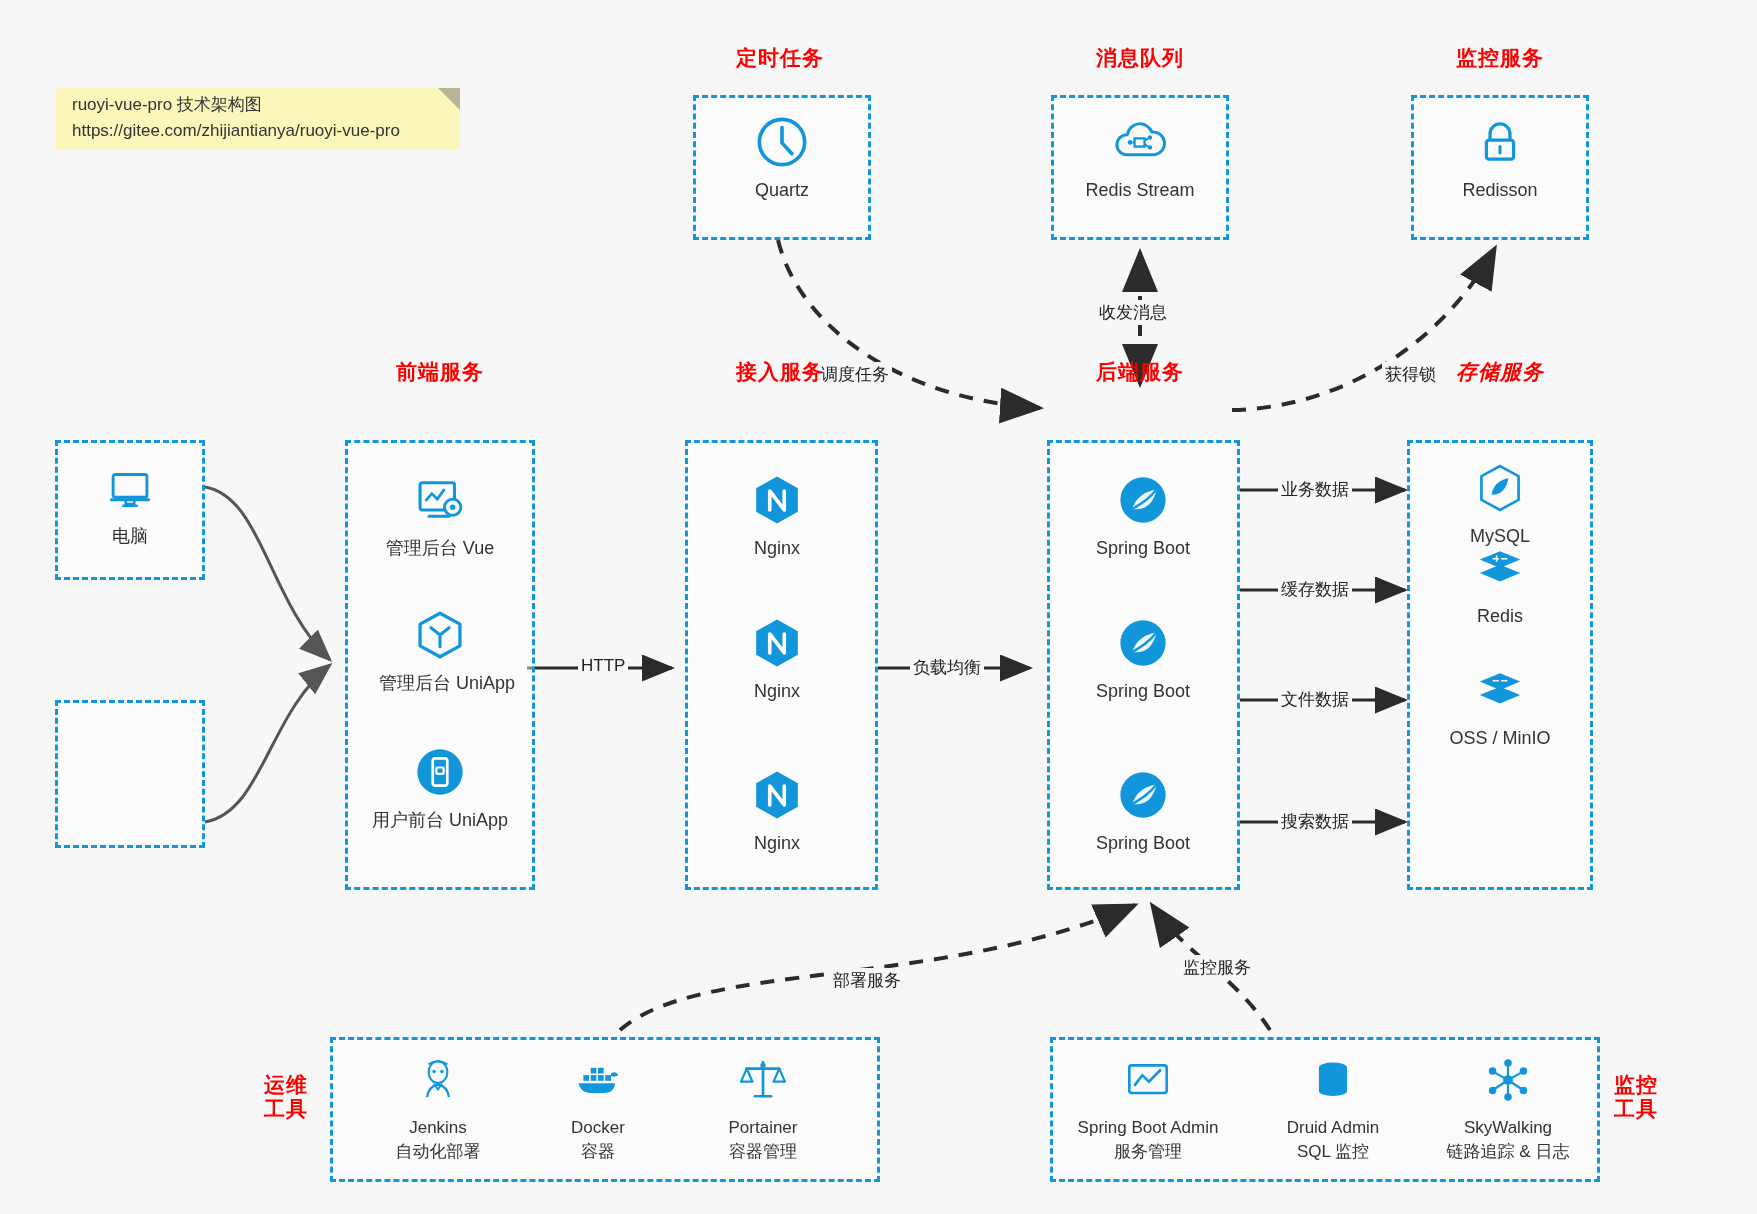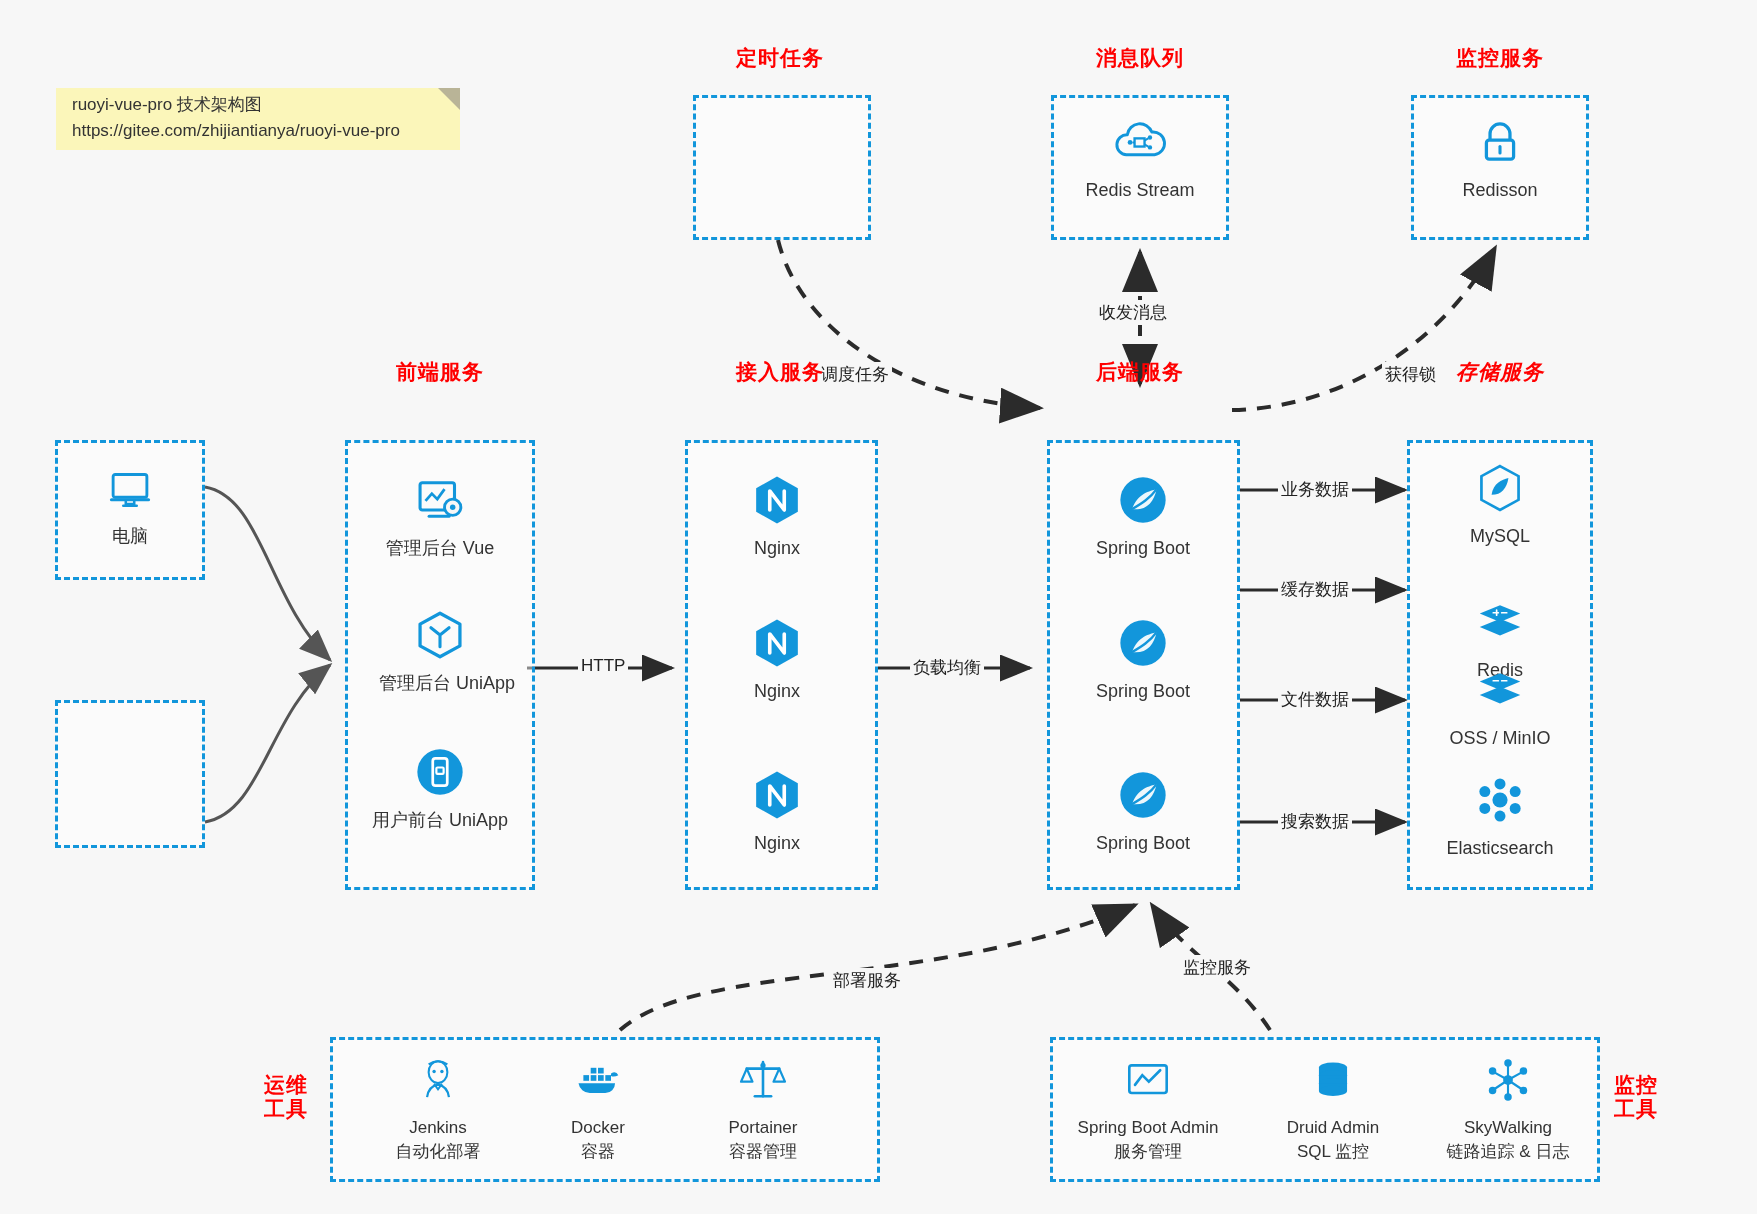--- a/index.html
+++ b/index.html
@@ -121,20 +121,29 @@
     <path d="M1240,700 L1405,700" fill="none" stroke="#2b2b2b" stroke-width="3" marker-end="url(#arw)"></path>
     <path d="M1240,822 L1405,822" fill="none" stroke="#2b2b2b" stroke-width="3" marker-end="url(#arw)"></path>
 
     <path d="M620,1030 C700,960 940,990 1135,905" fill="none" stroke="#2b2b2b" stroke-width="4" stroke-dasharray="14,11" marker-end="url(#arw)"></path>
 
     <path d="M1270,1030 C1230,970 1190,960 1152,905" fill="none" stroke="#2b2b2b" stroke-width="4" stroke-dasharray="14,11" marker-end="url(#arw)"></path>
   </svg>
 
   <div class="grp-title" style="left:690px;top:44px;width:180px;">定时任务</div>
   <div class="box" style="left:693px;top:95px;width:178px;height:145px;"></div>
+  <div class="node" style="left:707px;top:112px;">
+    <div class="ic">
+      <svg width="58" height="58" viewBox="0 0 64 64">
+        <circle cx="32" cy="32" r="25" fill="none" stroke="#1296db" stroke-width="4"></circle>
+        <path d="M32 16 L32 33 L43 45" fill="none" stroke="#1296db" stroke-width="4" stroke-linecap="round"></path>
+      </svg>
+    </div>
+    <div class="cap">Quartz</div>
+  </div>
 
   <div class="grp-title" style="left:1050px;top:44px;width:180px;">消息队列</div>
   <div class="box" style="left:1051px;top:95px;width:178px;height:145px;"></div>
   <div class="node" style="left:1065px;top:112px;">
     <div class="ic">
       <svg width="58" height="58" viewBox="0 0 64 64">
         <path d="M17 46 a11 11 0 0 1 1 -22 a14 14 0 0 1 27 -3 a10 10 0 0 1 3 25 z" fill="none" stroke="#1296db" stroke-width="3.2" stroke-linejoin="round"></path>
         <rect x="26" y="28" width="11" height="9" fill="none" stroke="#1296db" stroke-width="2.6"></rect>
         <circle cx="21" cy="32.5" r="2.6" fill="#1296db"></circle>
         <circle cx="43" cy="27" r="2.4" fill="#1296db"></circle>
@@ -289,21 +298,21 @@
   <div class="node" style="left:1425px;top:458px;">
     <div class="ic">
       <svg width="54" height="54" viewBox="0 0 64 64">
         <path d="M32 6 L54 18 V46 L32 58 L10 46 V18 Z" fill="none" stroke="#1296db" stroke-width="3.2"></path>
         <path d="M22 40 C24 26 34 22 42 20 C40 32 34 40 22 40 Z" fill="#1296db"></path>
       </svg>
     </div>
     <div class="cap">MySQL</div>
   </div>
 
-  <div class="node" style="left:1425px;top:592px;">
+  <div class="node" style="left:1425px;top:538px;">
     <div class="ic">
       <svg width="54" height="54" viewBox="0 0 64 64">
         <path d="M32 12 L56 22 L32 32 L8 22 Z" fill="#1296db"></path>
         <path d="M32 28 L56 38 L32 48 L8 38 Z" fill="#1296db"></path>
         <path d="M24 21 h6 M34 21 h6 M28 18 v6" stroke="#fff" stroke-width="2" stroke-linecap="round"></path>
       </svg>
     </div>
     <div class="cap">Redis</div>
   </div>
 
@@ -311,34 +320,20 @@
     <div class="ic">
       <svg width="54" height="54" viewBox="0 0 64 64">
         <path d="M32 12 L56 22 L32 32 L8 22 Z" fill="#1296db"></path>
         <path d="M32 28 L56 38 L32 48 L8 38 Z" fill="#1296db"></path>
         <path d="M24 21 h6 M34 21 h6" stroke="#fff" stroke-width="2" stroke-linecap="round"></path>
       </svg>
     </div>
     <div class="cap">OSS / MinIO</div>
   </div>
 
-  <div class="node" style="left:1425px;top:770px;">
-    <div class="ic">
-      <svg width="54" height="54" viewBox="0 0 64 64">
-        <circle cx="32" cy="32" r="9" fill="#1296db"></circle>
-        <circle cx="32" cy="13" r="6.5" fill="#1296db"></circle>
-        <circle cx="32" cy="51" r="6.5" fill="#1296db"></circle>
-        <circle cx="14" cy="22" r="6.5" fill="#1296db"></circle>
-        <circle cx="50" cy="22" r="6.5" fill="#1296db"></circle>
-        <circle cx="14" cy="42" r="6.5" fill="#1296db"></circle>
-        <circle cx="50" cy="42" r="6.5" fill="#1296db"></circle>
-      </svg>
-    </div>
-    <div class="cap">Elasticsearch</div>
-  </div>
 
   <div class="elabel" style="left:578px;top:655px;">HTTP</div>
   <div class="elabel" style="left:910px;top:655px;">负载均衡</div>
   <div class="elabel" style="left:1278px;top:477px;">业务数据</div>
   <div class="elabel" style="left:1278px;top:577px;">缓存数据</div>
   <div class="elabel" style="left:1278px;top:687px;">文件数据</div>
   <div class="elabel" style="left:1278px;top:809px;">搜索数据</div>
 
   <div class="grp-title vert" style="left:258px;top:1073px;">
     <div>运维</div>

